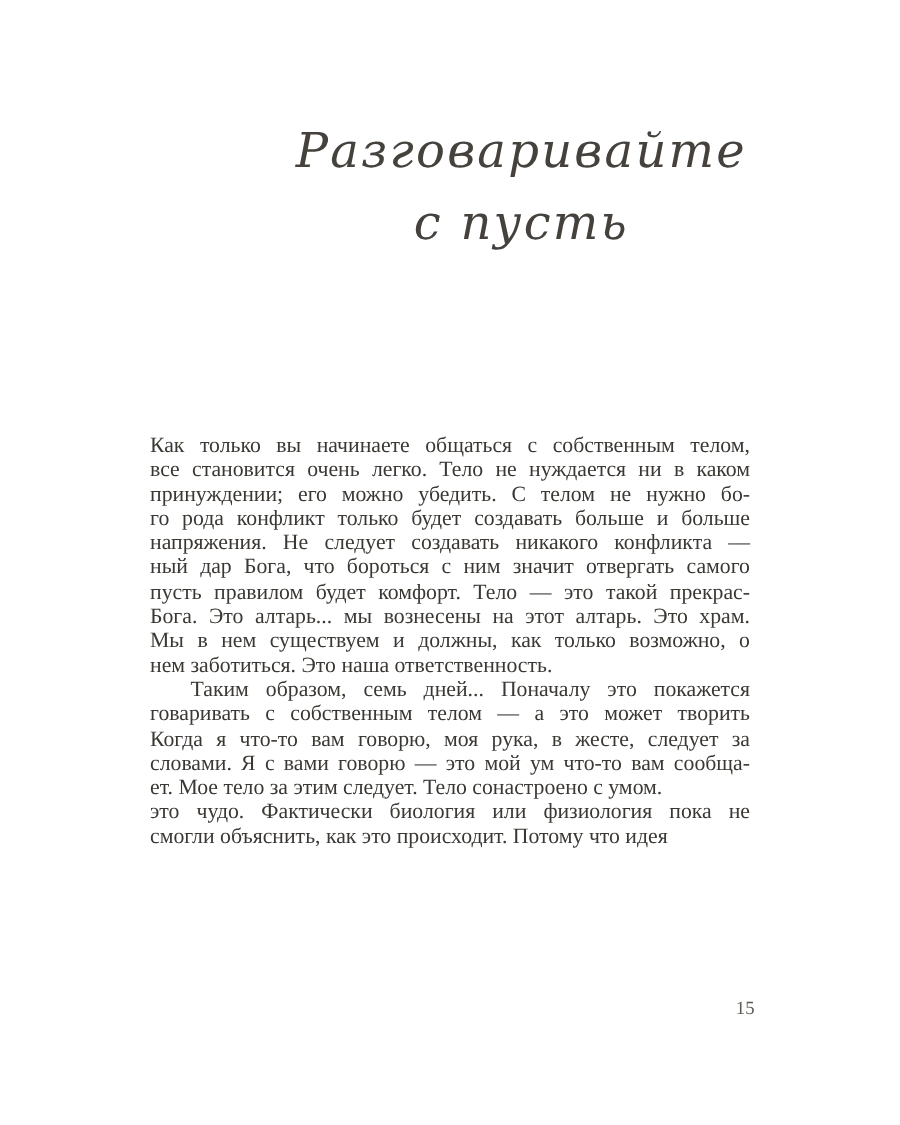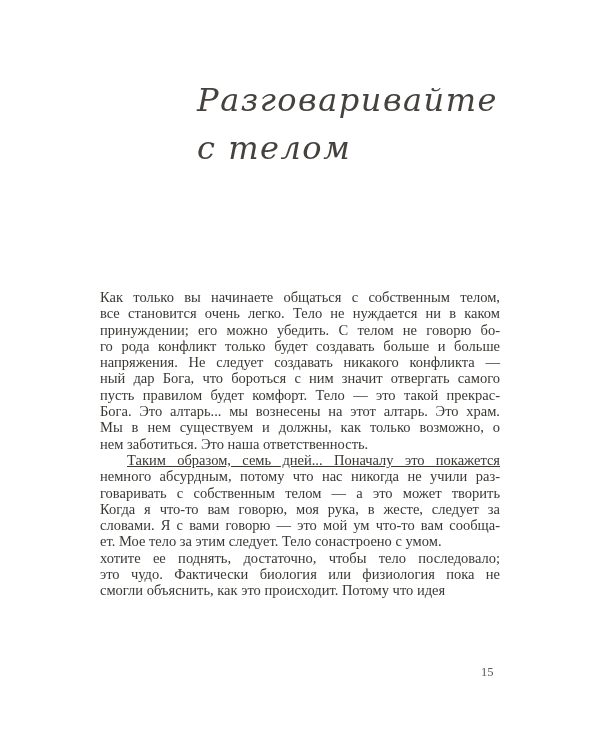--- a/index.html
+++ b/index.html
@@ -12,21 +12,21 @@
     width: 600px;
     height: 750px;
     background: #ffffff;
     overflow: hidden;
     font-family: "Liberation Serif", serif;
   }
   .chapter-title {
     position: absolute;
     top: 76px;
     right: 102px;
-    text-align: left;
+    text-align: center;
     font-family: "DejaVu Serif", serif;
     font-style: italic;
     font-weight: normal;
     font-size: 32px;
     line-height: 48px;
     letter-spacing: 1.5px;
     color: #45413d;
   }
   .body-text {
     position: absolute;
@@ -43,64 +43,61 @@
   .line {
     text-align: justify;
     text-align-last: justify;
     white-space: normal;
   }
   .line.last {
     text-align-last: auto;
   }
   .line.indent {
     text-indent: 27px;
-    text-decoration: underline;
   }
   .page-number {
     position: absolute;
     left: 481px;
     top: 665px;
     width: 22px;
-    text-align: left;
+    text-align: right;
     font-size: 12.5px;
     color: #5d5955;
     font-family: Liberation Serif, serif;
   }
 </style>
 </head>
 <body>
 
 <div class="book-page">
   <div class="chapter-title">
     <div class="title-line">Разговаривайте</div>
-    <div class="title-line">с телом</div>
+    <div class="title-line">с пусть</div>
   </div>
 
   <div class="body-text" id="body-text">
       <div class="paragraph">
         <div class="line">Как только вы начинаете общаться с собственным телом,</div>
         <div class="line">все становится очень легко. Тело не нуждается ни в каком</div>
-        <div class="line">принуждении; его можно убедить. С телом не говорю бо-</div>
+        <div class="line">принуждении; его можно убедить. С телом не нужно бо-</div>
         <div class="line">го рода конфликт только будет создавать больше и больше</div>
         <div class="line">напряжения. Не следует создавать никакого конфликта —</div>
         <div class="line">ный дар Бога, что бороться с ним значит отвергать самого</div>
         <div class="line">пусть правилом будет комфорт. Тело — это такой прекрас-</div>
         <div class="line">Бога. Это алтарь... мы вознесены на этот алтарь. Это храм.</div>
         <div class="line">Мы в нем существуем и должны, как только возможно, о</div>
         <div class="line last">нем заботиться. Это наша ответственность.</div>
       </div>
       <div class="paragraph">
         <div class="line indent">Таким образом, семь дней... Поначалу это покажется</div>
-        <div class="line">немного абсурдным, потому что нас никогда не учили раз-</div>
         <div class="line">говаривать с собственным телом — а это может творить</div>
         <div class="line">Когда я что-то вам говорю, моя рука, в жесте, следует за</div>
         <div class="line">словами. Я с вами говорю — это мой ум что-то вам сообща-</div>
         <div class="line last">ет. Мое тело за этим следует. Тело сонастроено с умом.</div>
       </div>
       <div class="paragraph">
-        <div class="line">хотите ее поднять, достаточно, чтобы тело последовало;</div>
         <div class="line">это чудо. Фактически биология или физиология пока не</div>
         <div class="line last">смогли объяснить, как это происходит. Потому что идея</div>
       </div>
     </div>
 
   <div class="page-number">15</div>
 </div>
 
 </body></html>

